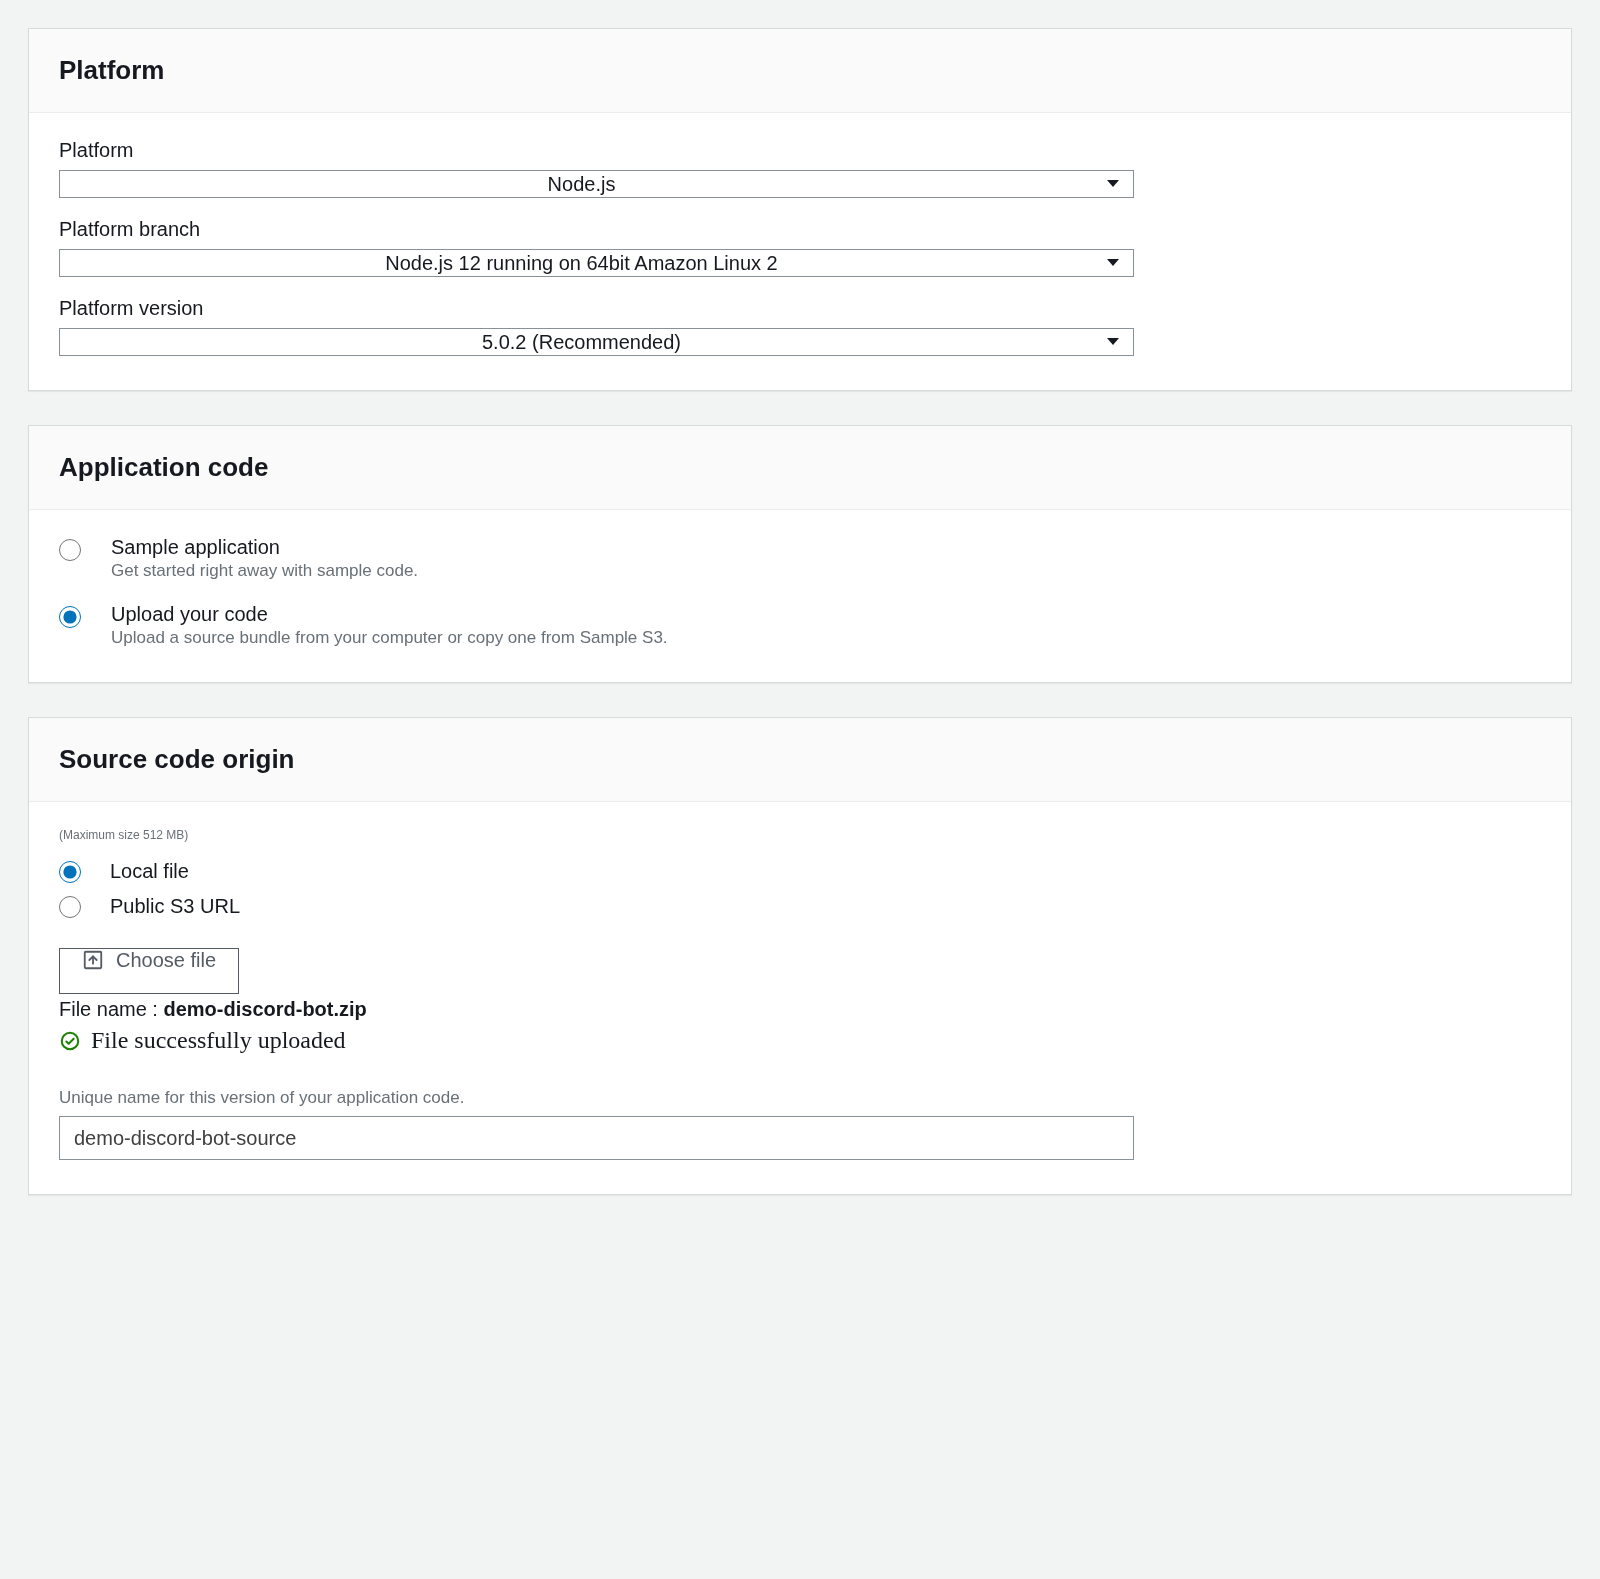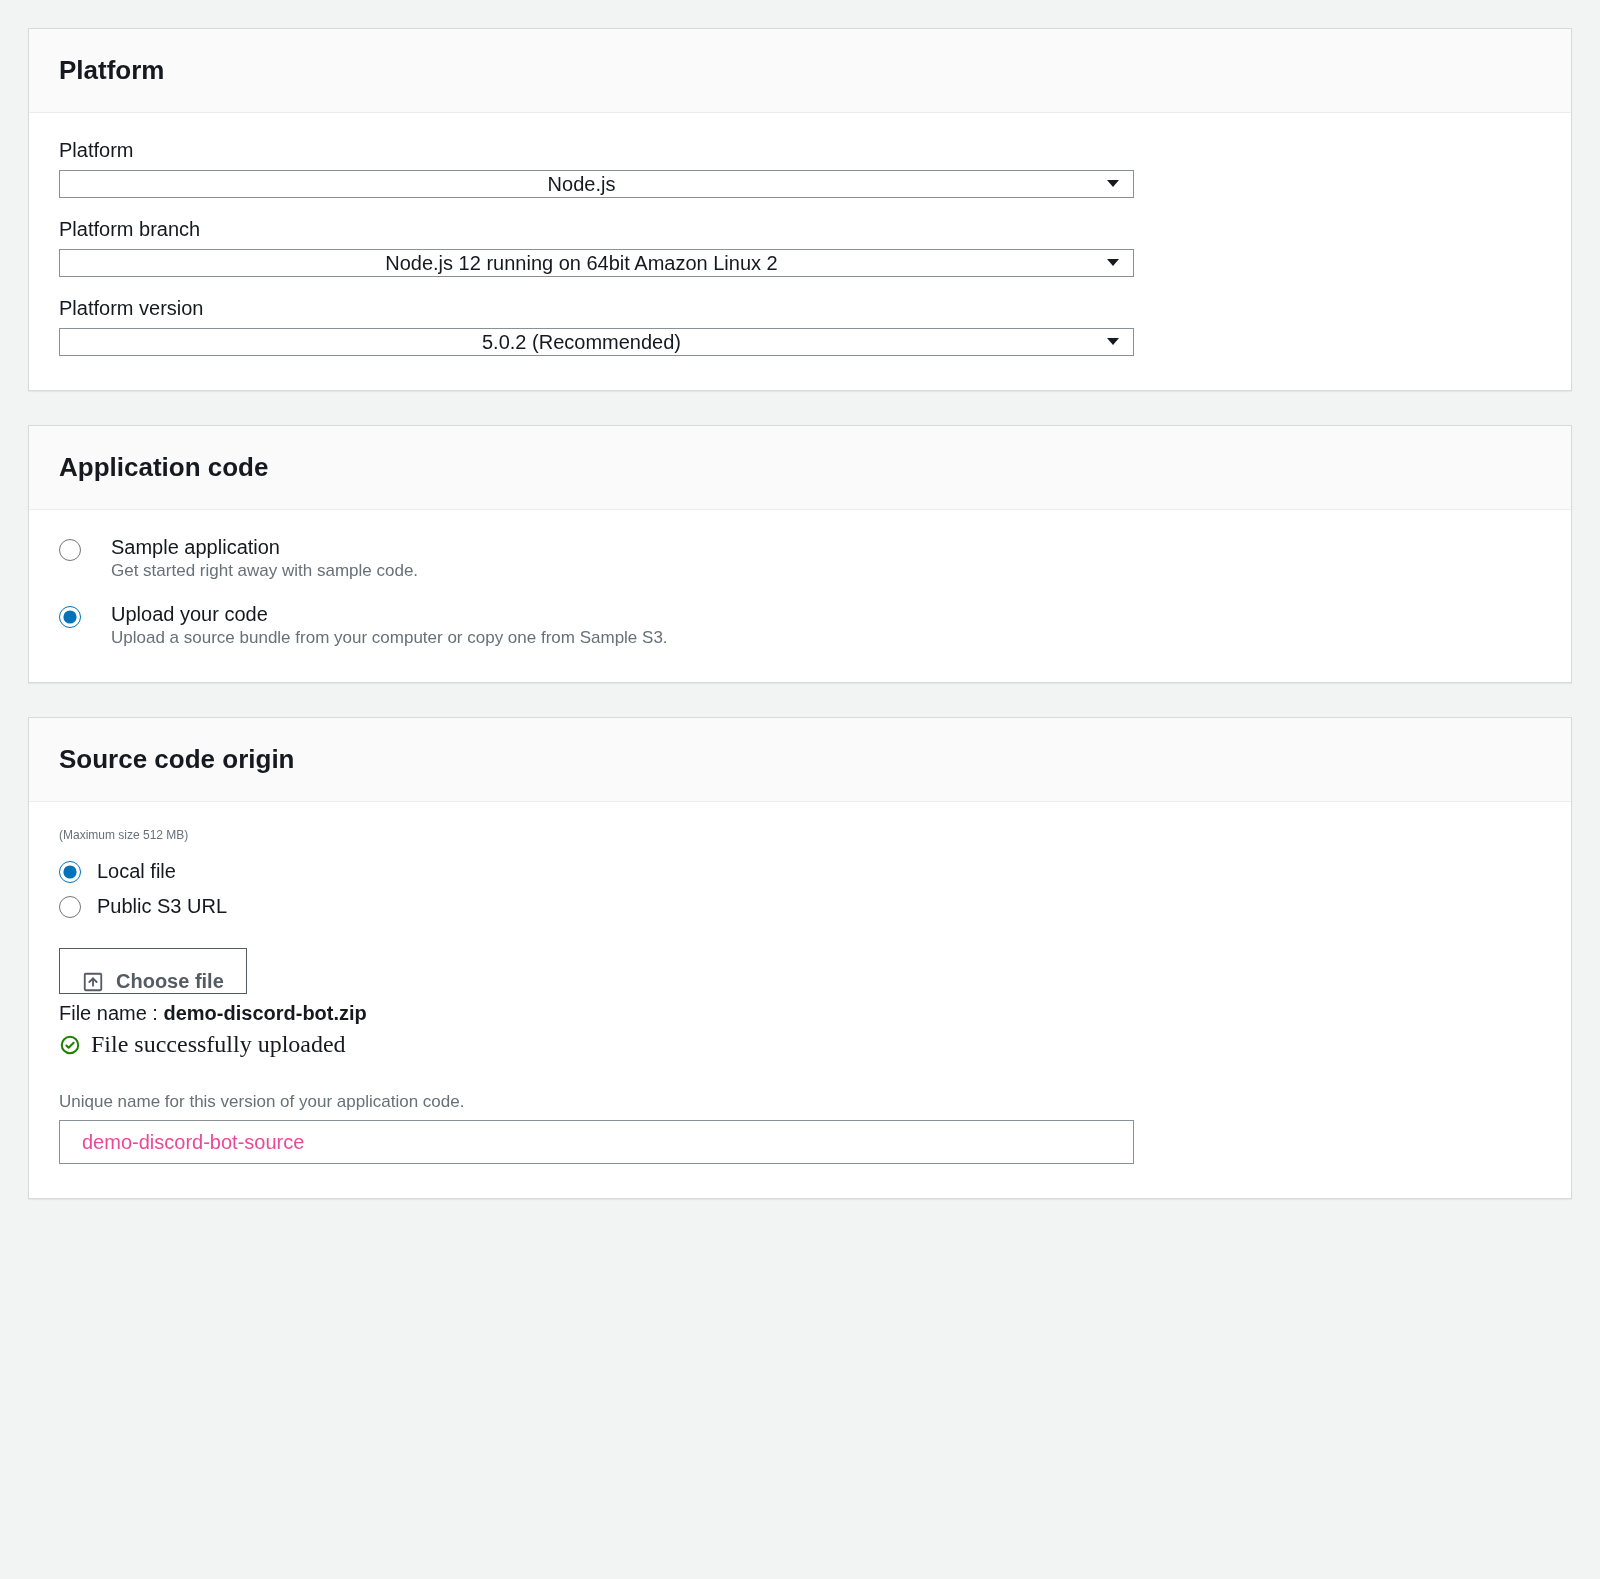--- a/index.html
+++ b/index.html
@@ -94,35 +94,35 @@
       margin-top: 2px;
     }
     .origin-help {
       font-size: 12px;
       color: #687078;
       margin-bottom: 18px;
     }
     .radio-simple {
       display: flex;
       align-items: center;
-      gap: 16px;
+      gap: 29px;
       margin-bottom: 12px;
     }
     .radio-simple .radio-label { margin: 0; }
     .choose-file-btn {
       display: inline-flex;
-      align-items: flex-end;
+      align-items: flex-start;
       gap: 12px;
       height: 46px;
       padding: 0 22px;
       border: 1px solid #545b64;
       background: #fff;
       color: #545b64;
       font-size: 20px;
-      font-weight: 700;
+      font-weight: 400;
       cursor: pointer;
       margin-top: 18px;
     }
     .choose-file-btn svg { display: block; }
     .file-name-line { margin-top: 4px; font-size: 20px; }
     .file-name-label { color: #16191f; }
     .file-name-value { font-weight: 700; color: #16191f; }
     .upload-success {
       display: flex;
       align-items: center;
@@ -131,24 +131,24 @@
       font-size: 24px;
       color: #16191f;
       font-family: Liberation Serif, serif;
     }
     .success-icon svg { display: block; }
     .version-group { margin-top: 34px; }
     .text-input {
       width: 100%;
       max-width: 1075px;
       height: 44px;
-      padding: 0 22px;
+      padding: 0 14px;
       font-size: 20px;
       border: 1px solid #879196;
-      color: #ec4899;
+      color: #404040;
       background: #fff;
       margin-top: 8px;
     }
   </style>
 </head>
 <body>
 
 <section class="panel">
   <header class="panel-header">
     <h2>Platform</h2>

